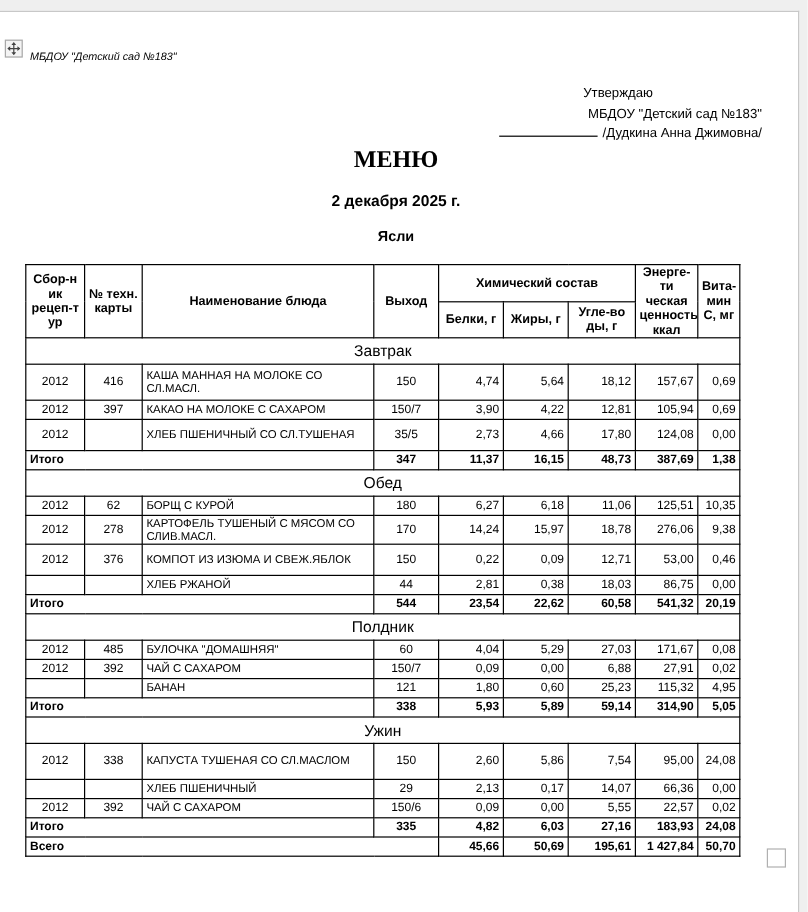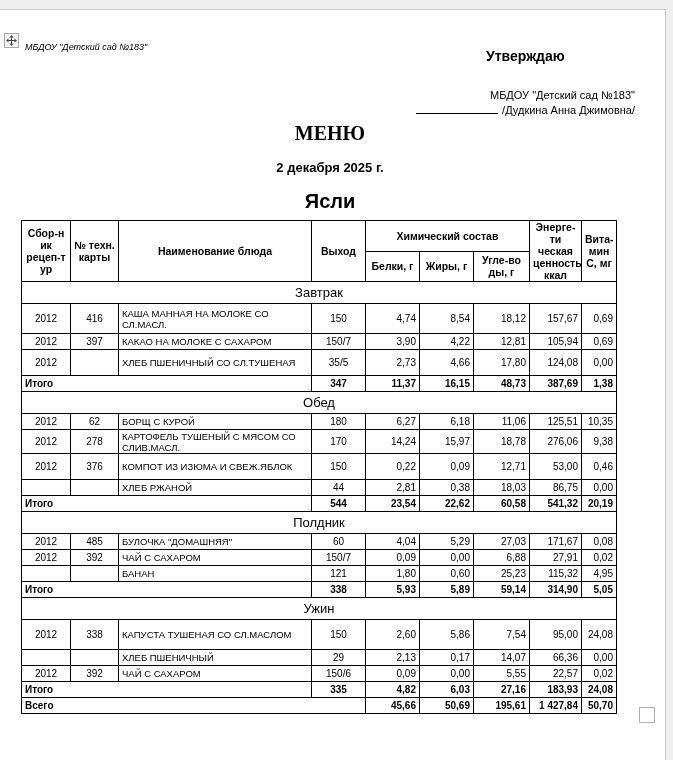--- a/index.html
+++ b/index.html
@@ -23,40 +23,40 @@
     width: 15px; height: 15px;
     border: 1px solid #a8a8a8; background: #f4f4f4;
     box-sizing: border-box;
     display: flex; align-items: center; justify-content: center;
   }
   .org-top {
     position: absolute; left: 25px; top: 42px;
     font-size: 9px; font-style: italic;
   }
   .approve {
-    position: absolute; left: 486px; top: 48px;
-    font-size: 14px; font-weight: bold;
+    position: absolute; left: 486px; top: 72px;
+    font-size: 11px; font-weight: normal;
   }
   .approve-lines {
     position: absolute; right: 38px; top: 88px;
     font-size: 11px; text-align: right; line-height: 15px;
   }
   .sign-line { display: inline-block; width: 82px; border-bottom: 1px solid #000; height: 10px; vertical-align: baseline; margin-right: 4px; }
   .title {
     position: absolute; left: 0; width: 660px; top: 122px;
     text-align: center;
     font-family: "Liberation Serif", serif; font-weight: bold; font-size: 20px;
   }
   .date {
     position: absolute; left: 0; width: 660px; top: 160px;
     text-align: center; font-size: 13px; font-weight: bold;
   }
   .group {
     position: absolute; left: 0; width: 660px; top: 190px;
-    text-align: center; font-size: 20px; font-weight: bold;
+    text-align: center; font-size: 12px; font-weight: bold;
   }
   table.menu {
     position: absolute; left: 21px; top: 220px;
     width: 513px;
     border-collapse: collapse;
     font-size: 10px;
     table-layout: fixed;
   }
   table.menu td, table.menu th {
     border: 1px solid #000;
@@ -130,21 +130,21 @@
   <tbody id="menu-body">
       <tr class="sec">
         <td colspan="9">Завтрак</td>
       </tr>
       <tr style="height: 30px;">
         <td class="c">2012</td>
         <td class="c">416</td>
         <td class="l name">КАША МАННАЯ НА МОЛОКЕ СО СЛ.МАСЛ.</td>
         <td class="c">150</td>
         <td class="r">4,74</td>
-        <td class="r">8,54</td>
+        <td class="r">5,64</td>
         <td class="r">18,12</td>
         <td class="r">157,67</td>
         <td class="r">0,69</td>
       </tr>
       <tr style="height: 16px;">
         <td class="c">2012</td>
         <td class="c">397</td>
         <td class="l name">КАКАО НА МОЛОКЕ С САХАРОМ</td>
         <td class="c">150/7</td>
         <td class="r">3,90</td>

